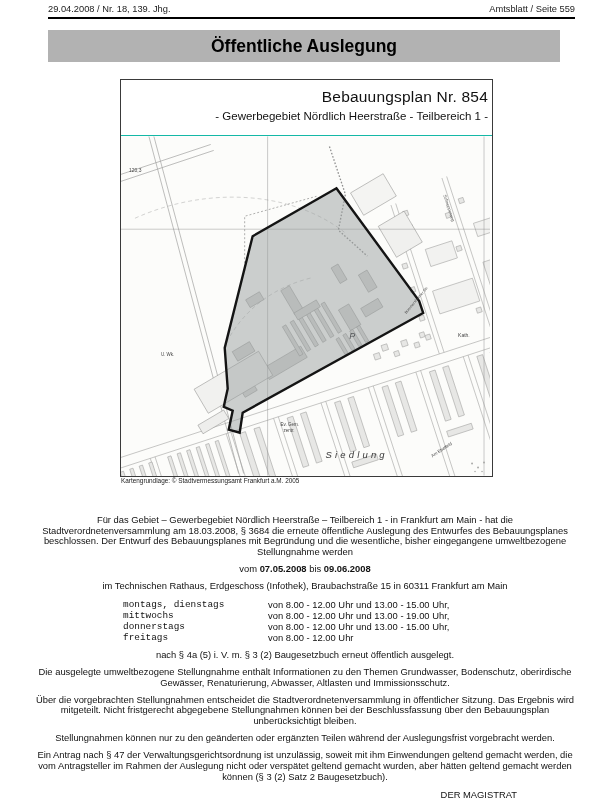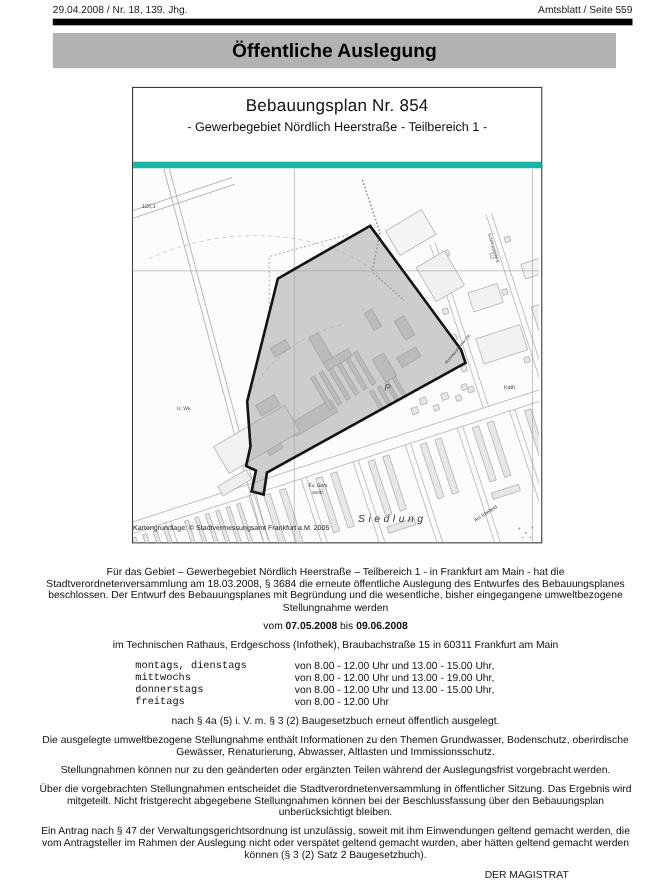--- a/index.html
+++ b/index.html
@@ -6,32 +6,32 @@
   .page {
     position:relative; width:600px; height:800px; margin:0 auto;
     background:#ffffff; color:#111;
     font-family:"Liberation Sans", sans-serif;
     overflow:hidden;
   }
   .header {
     position:absolute; left:48px; right:25px; top:4px;
     display:flex; justify-content:space-between;
     font-size:9.3px; color:#222;
-    border-bottom:6px solid #000000; padding-bottom:3px;
+    border-bottom:2px solid #000000; padding-bottom:3px;
   }
   .banner {
     position:absolute; left:48px; top:30px; width:512px; height:32px;
     background:#b2b2b2; text-align:center;
     font-weight:bold; font-size:17.5px; line-height:32px; color:#000000;
   }
   .plan-box {
     position:absolute; left:120px; top:79px; width:371px;
     border:1px solid #3a3a3a; background:#fff;
   }
-  .plan-head { text-align:center; padding:8px 4px 25px; border-bottom:6px solid #14b8a6; }
+  .plan-head { text-align:right; padding:8px 4px 13px; border-bottom:1px solid #14b8a6; }
   .plan-title { font-size:15.5px; letter-spacing:.2px; }
   .plan-subtitle { font-size:11.5px; margin-top:4px; }
   .map { display:block; height:340px; }
   .map svg { display:block; }
   .map svg text { font-family:"Liberation Sans", sans-serif; }
   .map-caption { position:absolute; left:121px; top:477px; font-size:6.4px; color:#222; }
   .body {
     position:absolute; left:35px; top:492px; width:540px;
     font-size:9.4px; line-height:1.135; text-align:justify;margin-top:23px;
   }
@@ -229,22 +229,22 @@
       </tr>
       <tr>
         <td class="days">freitags</td>
         <td>von 8.00 - 12.00 Uhr</td>
       </tr>
     </tbody>
       </table>
 
     <p>nach § 4a (5) i. V. m. § 3 (2) Baugesetzbuch erneut öffentlich ausgelegt.</p>
     <p>Die ausgelegte umweltbezogene Stellungnahme enthält Informationen zu den Themen Grundwasser, Bodenschutz, oberirdische Gewässer, Renaturierung, Abwasser, Altlasten und Immissionsschutz.</p>
+    <p>Über die vorgebrachten Stellungnahmen entscheidet die Stadtverordnetenversammlung in öffentlicher Sitzung. Das Ergebnis wird mitgeteilt. Nicht fristgerecht abgegebene Stellungnahmen können bei der Beschlussfassung über den Bebauungsplan unberücksichtigt bleiben.</p>
     <p>Stellungnahmen können nur zu den geänderten oder ergänzten Teilen während der Auslegungsfrist vorgebracht werden.</p>
-    <p>Über die vorgebrachten Stellungnahmen entscheidet die Stadtverordnetenversammlung in öffentlicher Sitzung. Das Ergebnis wird mitgeteilt. Nicht fristgerecht abgegebene Stellungnahmen können bei der Beschlussfassung über den Bebauungsplan unberücksichtigt bleiben.</p>
     <p>Ein Antrag nach § 47 der Verwaltungsgerichtsordnung ist unzulässig, soweit mit ihm Einwendungen geltend gemacht werden, die vom Antragsteller im Rahmen der Auslegung nicht oder verspätet geltend gemacht wurden, aber hätten geltend gemacht werden können (§ 3 (2) Satz 2 Baugesetzbuch).</p>
 
     <div class="signature">
       <div>DER MAGISTRAT</div>
       <div>Kartengrundlage</div>
     </div>
   </div>
 
 </div>
 

